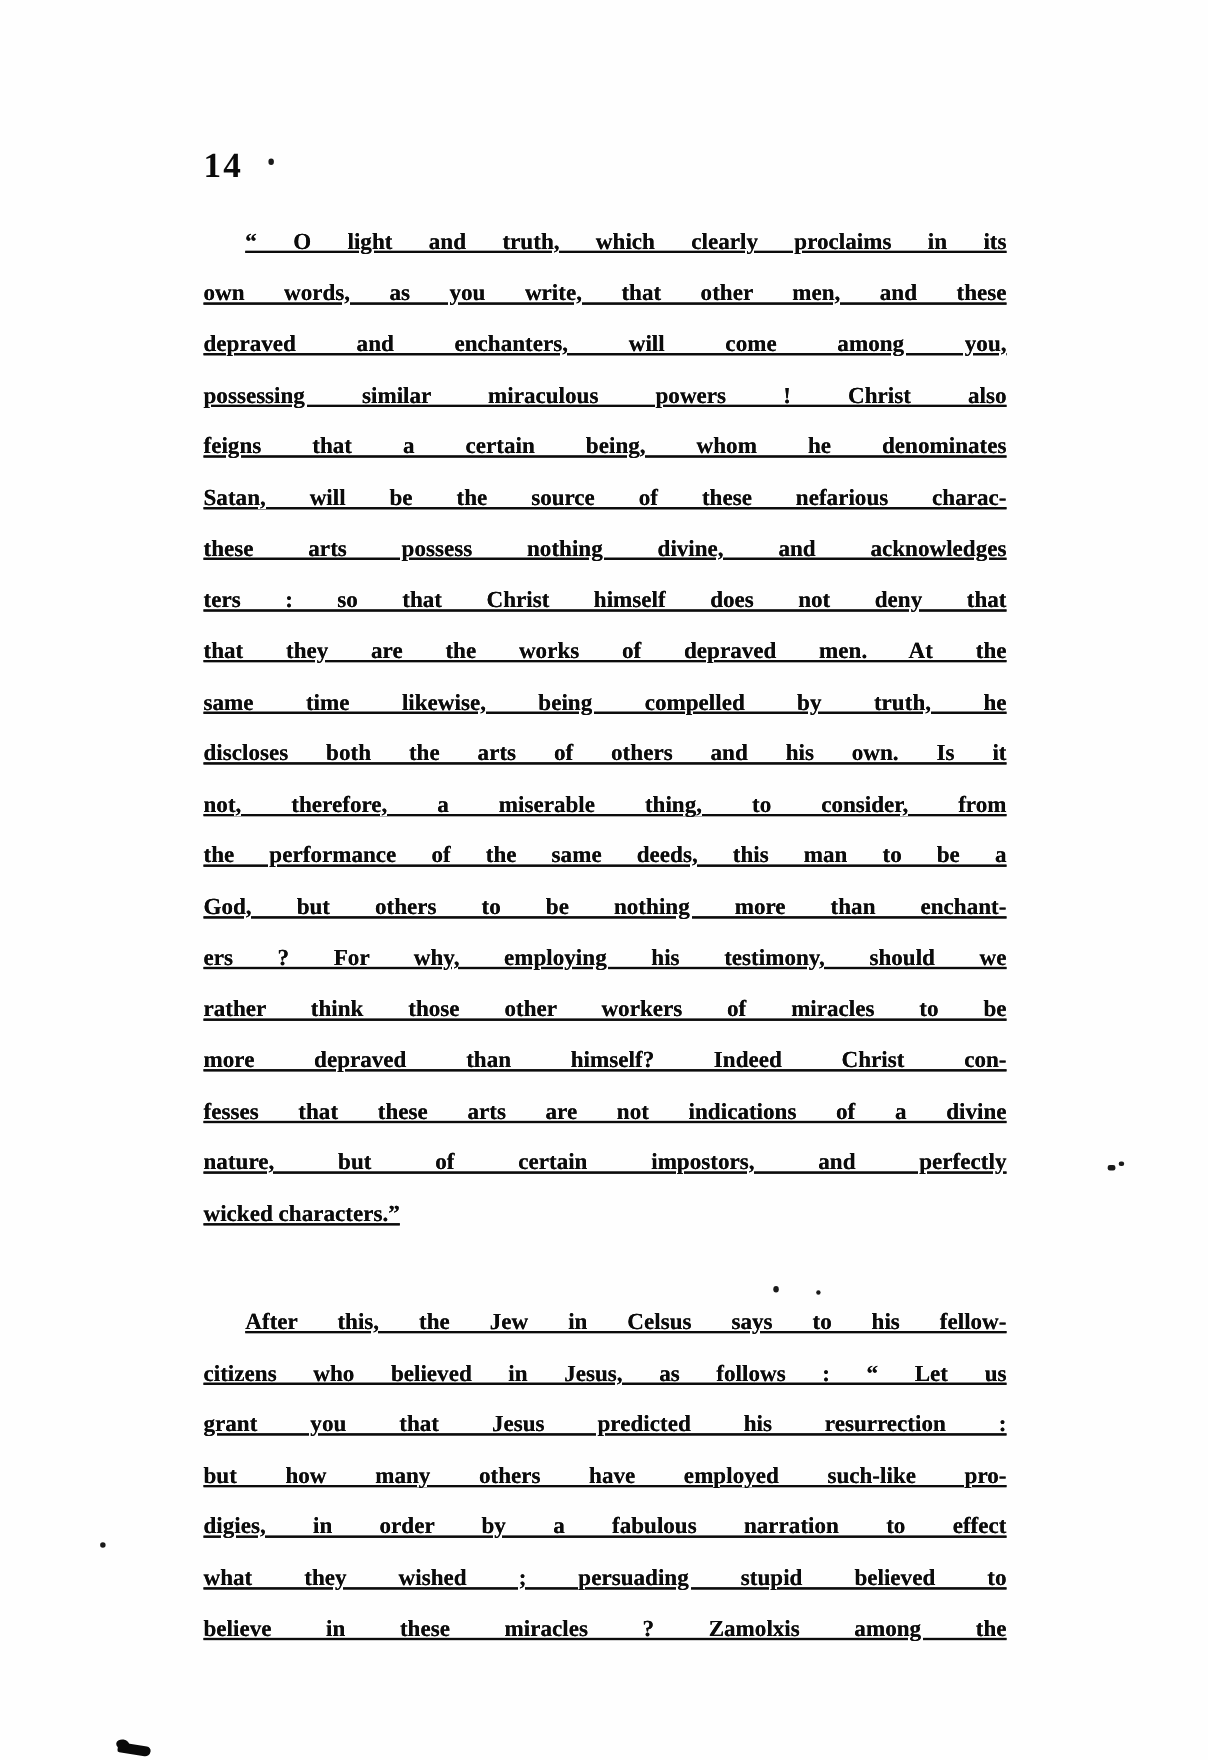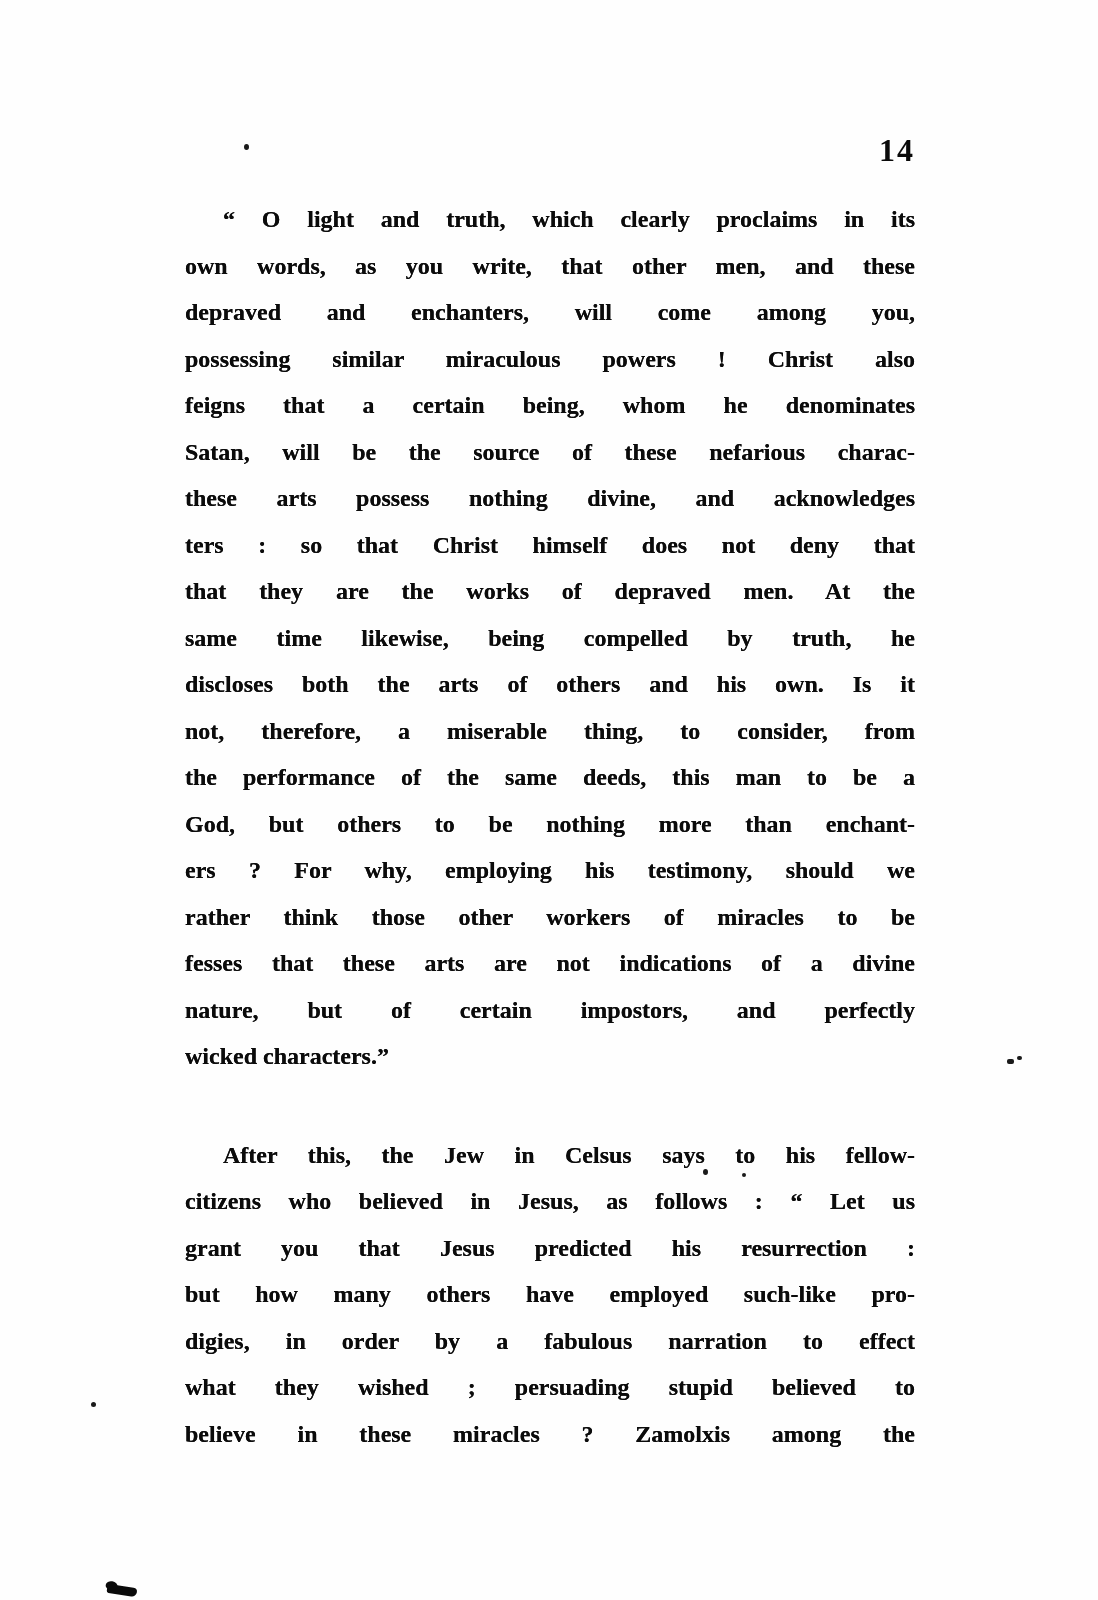--- a/index.html
+++ b/index.html
@@ -12,36 +12,37 @@
     position: relative;
     background: #fefefe;
     overflow: hidden;
     font-family: "Liberation Serif", serif;
   }
   .page-number {
     position: absolute;
     top: 132px;
     left: 185px;
     width: 730px;
-    text-align: right;
+    text-align: left;
     font-size: 32px;
     font-weight: 700;
     letter-spacing: 2px;
     color: #0a0a0a;
   }
   .text-block {
     position: absolute;
     left: 185px;
     top: 196px;
     width: 730px;
     color: #0b0b0b;
-    font-size: 24px;
+    font-size: 21px;
     font-weight: 700;
     line-height: 46.5px;
     text-shadow: 0 0 0.5px rgba(0,0,0,0.85);
+    text-decoration: underline;
   }
   .line {
     text-align: justify;
     text-align-last: justify;
   }
   .line.indent {
     text-indent: 38px;
   }
   .line.last {
     text-align-last: left;
@@ -100,20 +101,21 @@
       <div class="line">these arts possess nothing divine, and acknowledges</div>
       <div class="line">ters : so that Christ himself does not deny that</div>
       <div class="line">that they are the works of depraved men.  At the</div>
       <div class="line">same time likewise, being compelled by truth, he</div>
       <div class="line">discloses both the arts of others and his own.  Is it</div>
       <div class="line">not, therefore, a miserable thing, to consider, from</div>
       <div class="line">the performance of the same deeds, this man to be a</div>
       <div class="line">God, but others to be nothing more than enchant-</div>
       <div class="line">ers ?   For why, employing his testimony, should we</div>
       <div class="line">rather think those other workers of miracles to be</div>
+      <div class="line">more depraved than himself? Indeed Christ con-</div>
       <div class="line">fesses that these arts are not indications of a divine</div>
       <div class="line">nature, but of certain impostors, and perfectly</div>
       <div class="line last">wicked characters.”</div>
     </div>
 
     <div class="paragraph-2">
       <div class="line indent">After this, the Jew in Celsus says to his fellow-</div>
       <div class="line">citizens who believed in Jesus, as follows : “ Let us</div>
       <div class="line">grant you that Jesus predicted his resurrection :</div>
       <div class="line">but how many others have employed such-like pro-</div>

